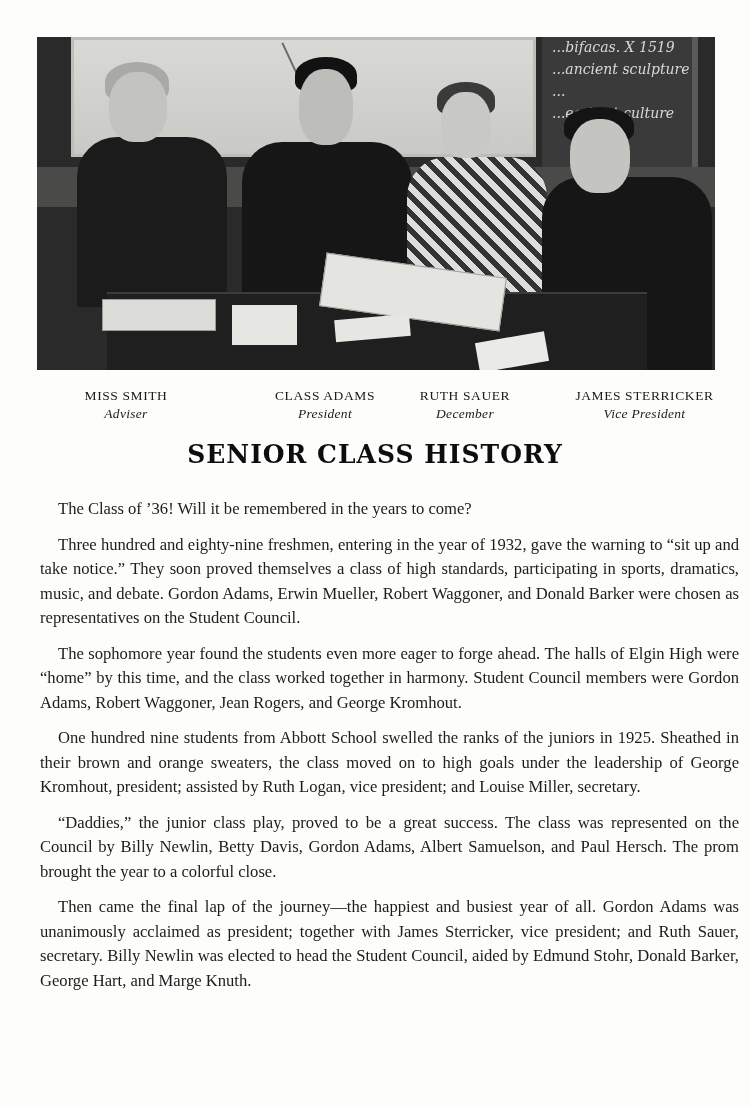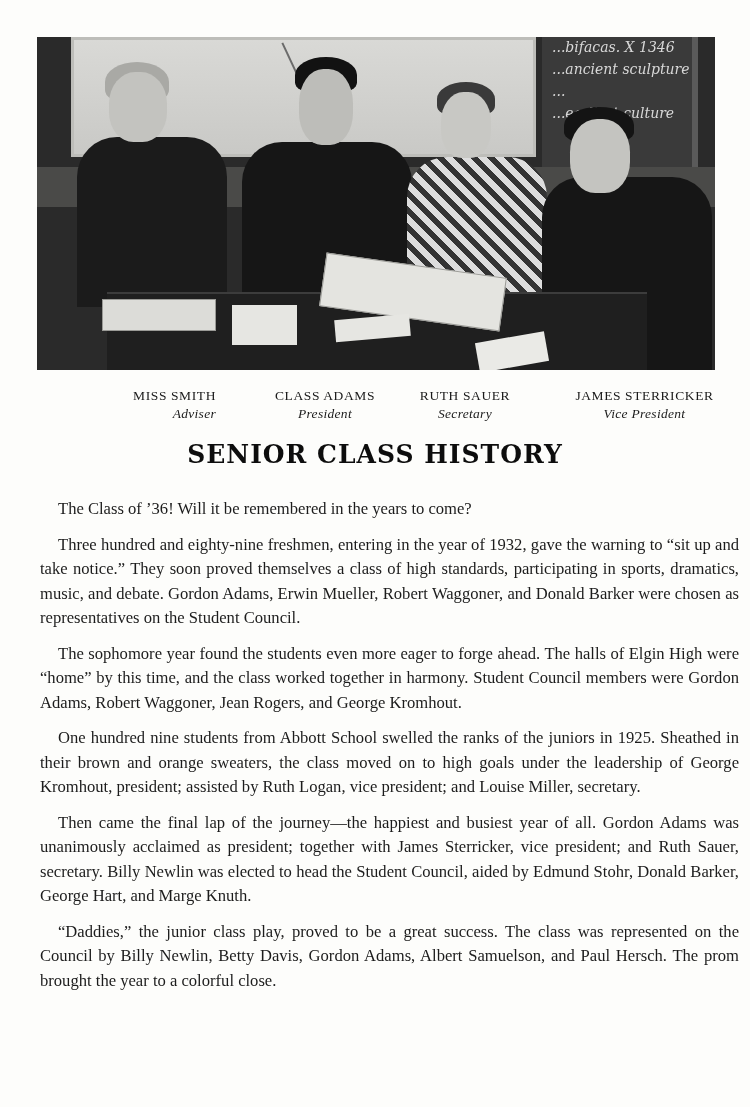--- a/index.html
+++ b/index.html
@@ -60,21 +60,21 @@
   .body-text .para-wrap p { text-indent: 18px; }
 </style>
 </head>
 <body>
 
 <div class="photo">
   <div class="map">
       <div class="river"></div>
     </div>
   <div class="board">
-    <div class="chalk" style="top:2px">...bifacas. X 1346</div>
+    <div class="chalk" style="top:2px">...bifacas. X 1519</div>
     <div class="chalk" style="top:24px">...ancient sculpture</div>
     <div class="chalk" style="top:46px">...</div>
     <div class="chalk" style="top:68px">...earliest culture</div>
   </div>
   <div class="wainscot"></div>
 
   <div class="person">
     <div class="body" style="left:40px;top:100px;width:150px;height:170px;background:#1b1b1b;"></div>
     <div class="hair" style="left:68px;top:25px;width:64px;height:40px;background:#a9a9a5;"></div>
     <div class="head" style="left:72px;top:35px;width:58px;height:70px;background:#c3c3bf;"></div>
@@ -100,42 +100,42 @@
 
   <div class="desk"></div>
   <div class="book" style="left:65px;top:262px;width:112px;height:30px;"></div>
   <div class="paper" style="left:195px;top:268px;width:65px;height:40px;"></div>
   <div class="book" style="left:285px;top:228px;width:180px;height:52px;transform:rotate(8deg);background:#e4e4e0;"></div>
   <div class="paper" style="left:298px;top:280px;width:75px;height:22px;transform:rotate(-5deg);"></div>
   <div class="paper" style="left:440px;top:300px;width:70px;height:30px;transform:rotate(-10deg);background:#eaeae6;"></div>
 </div>
 
 <div class="captions">
-  <div class="cap" style="left:76px;width:140px;text-align:right;">
+  <div class="cap" style="left:56px;width:140px;">
     <div class="name">MISS SMITH</div>
     <div class="role">Adviser</div>
   </div>
   <div class="cap" style="left:245px;width:160px;">
     <div class="name">CLASS ADAMS</div>
     <div class="role">President</div>
   </div>
   <div class="cap" style="left:405px;width:120px;">
     <div class="name">RUTH SAUER</div>
-    <div class="role">Secretary</div>
+    <div class="role">December</div>
   </div>
   <div class="cap" style="left:557px;width:175px;">
     <div class="name">JAMES STERRICKER</div>
     <div class="role">Vice President</div>
   </div>
 </div>
 
 <div class="title">SENIOR CLASS HISTORY</div>
 
 <div class="body-text">
   <div class="para-wrap">
     <p>The Class of ’36! Will it be remembered in the years to come?</p>
     <p>Three hundred and eighty-nine freshmen, entering in the year of 1932, gave the warning to “sit up and take notice.” They soon proved themselves a class of high standards, participating in sports, dramatics, music, and debate. Gordon Adams, Erwin Mueller, Robert Waggoner, and Donald Barker were chosen as representatives on the Student Council.</p>
     <p>The sophomore year found the students even more eager to forge ahead. The halls of Elgin High were “home” by this time, and the class worked together in harmony. Student Council members were Gordon Adams, Robert Waggoner, Jean Rogers, and George Kromhout.</p>
     <p>One hundred nine students from Abbott School swelled the ranks of the juniors in 1925. Sheathed in their brown and orange sweaters, the class moved on to high goals under the leadership of George Kromhout, president; assisted by Ruth Logan, vice president; and Louise Miller, secretary.</p>
+    <p>“Daddies,” the junior class play, proved to be a great success. The class was represented on the Council by Billy Newlin, Betty Davis, Gordon Adams, Albert Samuelson, and Paul Hersch. The prom brought the year to a colorful close.</p>
     <p>Then came the final lap of the journey—the happiest and busiest year of all. Gordon Adams was unanimously acclaimed as president; together with James Sterricker, vice president; and Ruth Sauer, secretary. Billy Newlin was elected to head the Student Council, aided by Edmund Stohr, Donald Barker, George Hart, and Marge Knuth.</p>
-    <p>“Daddies,” the junior class play, proved to be a great success. The class was represented on the Council by Billy Newlin, Betty Davis, Gordon Adams, Albert Samuelson, and Paul Hersch. The prom brought the year to a colorful close.</p>
   </div>
 </div>
 
 </body></html>

